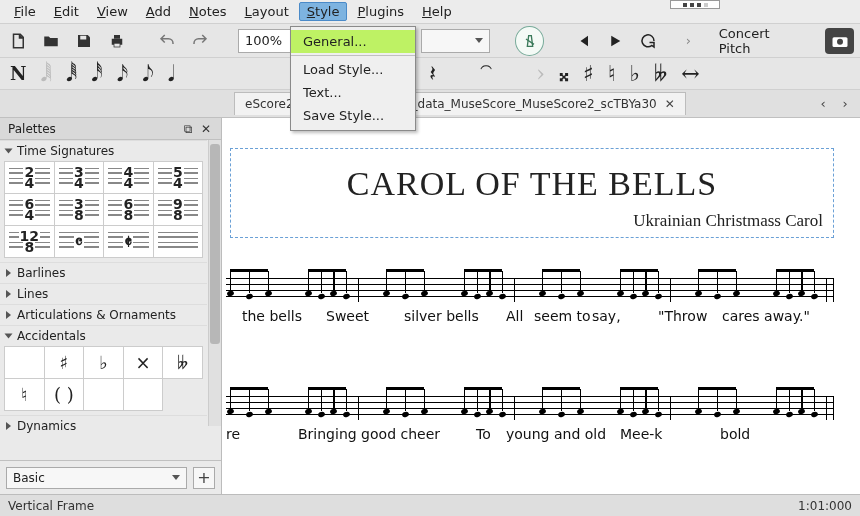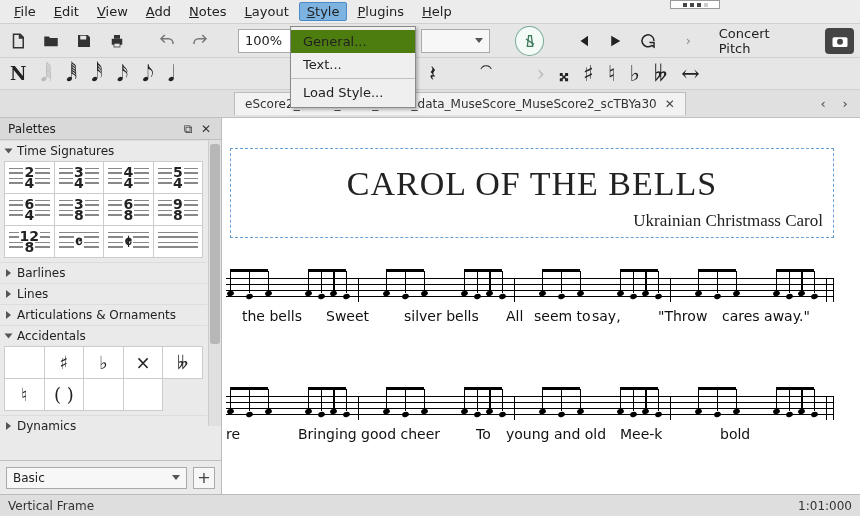--- a/index.html
+++ b/index.html
@@ -22,21 +22,21 @@
 .zoom-box { height: 24px; border: 1px solid #aaa; background: #fff; padding: 2px 6px; display:flex; align-items:center; width:62px; }
 .dropdown-wide { height: 24px; border: 1px solid #aaa; background: #f7f7f7; width: 72px; display:flex; align-items:center; justify-content:flex-end; padding-right:6px; }
 .chev { width:0;height:0;border-left:4px solid transparent;border-right:4px solid transparent;border-top:5px solid #555;}
 .concert { padding: 3px 10px; cursor:pointer; }
 .camera-btn{ width:30px;height:26px;background:#444;border-radius:4px;display:flex;align-items:center;justify-content:center;margin-left:6px;}
 .metronome{ width:30px;height:30px;border:1px solid #7a9; border-radius:50%; display:flex;align-items:center;justify-content:center; background:#f4faf6;}
 
 
 .style-menu { position:absolute; left:290px; top:26px; width:126px; background:#efefef; border:1px solid #8a8a8a; box-shadow: 2px 2px 3px rgba(0,0,0,.25); z-index:100; padding:3px 0;}
 .style-menu .mi{ padding:4px 12px; cursor:default; }
-.style-menu .mi.sel{ background:#4d7c0f; }
+.style-menu .mi.sel{ background:#bef264; }
 .style-menu .mi + .mi.loadgrp{ border-top:1px solid #c0c0c0; margin-top:2px; padding-top:6px;}
 
 
 .noterow { height:32px; display:flex; align-items:center; gap:14px; padding:0 10px; border-bottom:1px solid #d0d0d0;}
 .noterow .g{ font-family: "DejaVu Serif", serif; font-size:22px; color:#222;}
 .noterow .dim{ color:#bbb;}
 
 
 .tabstrip{ height:28px; display:flex; align-items:center; background:#e0e0e0; border-bottom:1px solid #c0c0c0; position:relative; padding-left:234px;}
 .tab{ display:flex;align-items:center;gap:8px;padding:4px 10px;border:1px solid #bcbcbc;border-bottom:none;background:#f2f2f2;font-size:12px;color:#333;max-width:560px; overflow:hidden; white-space:nowrap;}
@@ -105,22 +105,23 @@
   <div class="top-dots">
       <span></span>
       <span></span>
       <span></span>
       <span></span>
     </div>
 </div>
 
 <div class="style-menu">
   <div class="mi sel">General...</div>
+  <div class="mi loadgrp">Load Style...</div>
   <div class="mi">Text...</div>
-  <div class="mi loadgrp">Load Style...</div>
+  <div class="mi">Save Style...</div>
 </div>
 
 <div class="toolbar">
   <div class="tbtn">
       <svg viewBox="0 0 24 24" fill="none" stroke="#333" stroke-width="2">
         <path d="M6 3h9l4 4v14H6z"></path>
         <path d="M14 3v5h5" fill="#333"></path>
       </svg>
     </div>
   <div class="tbtn">

